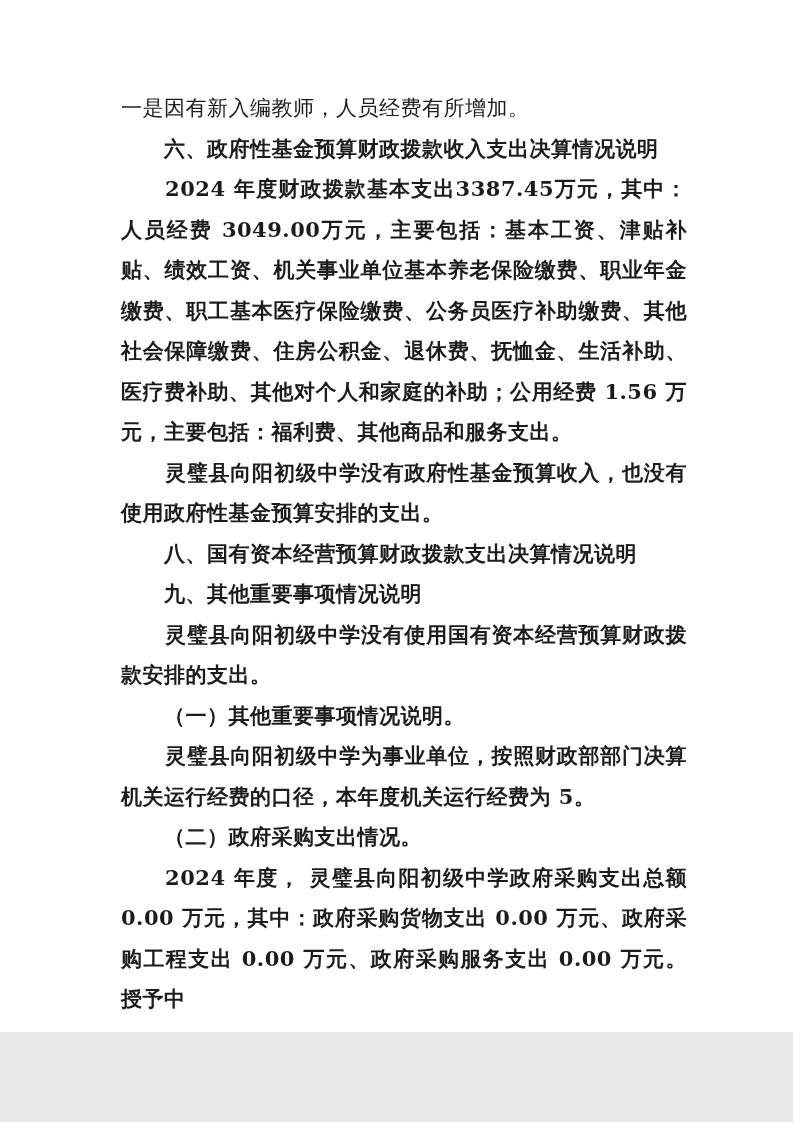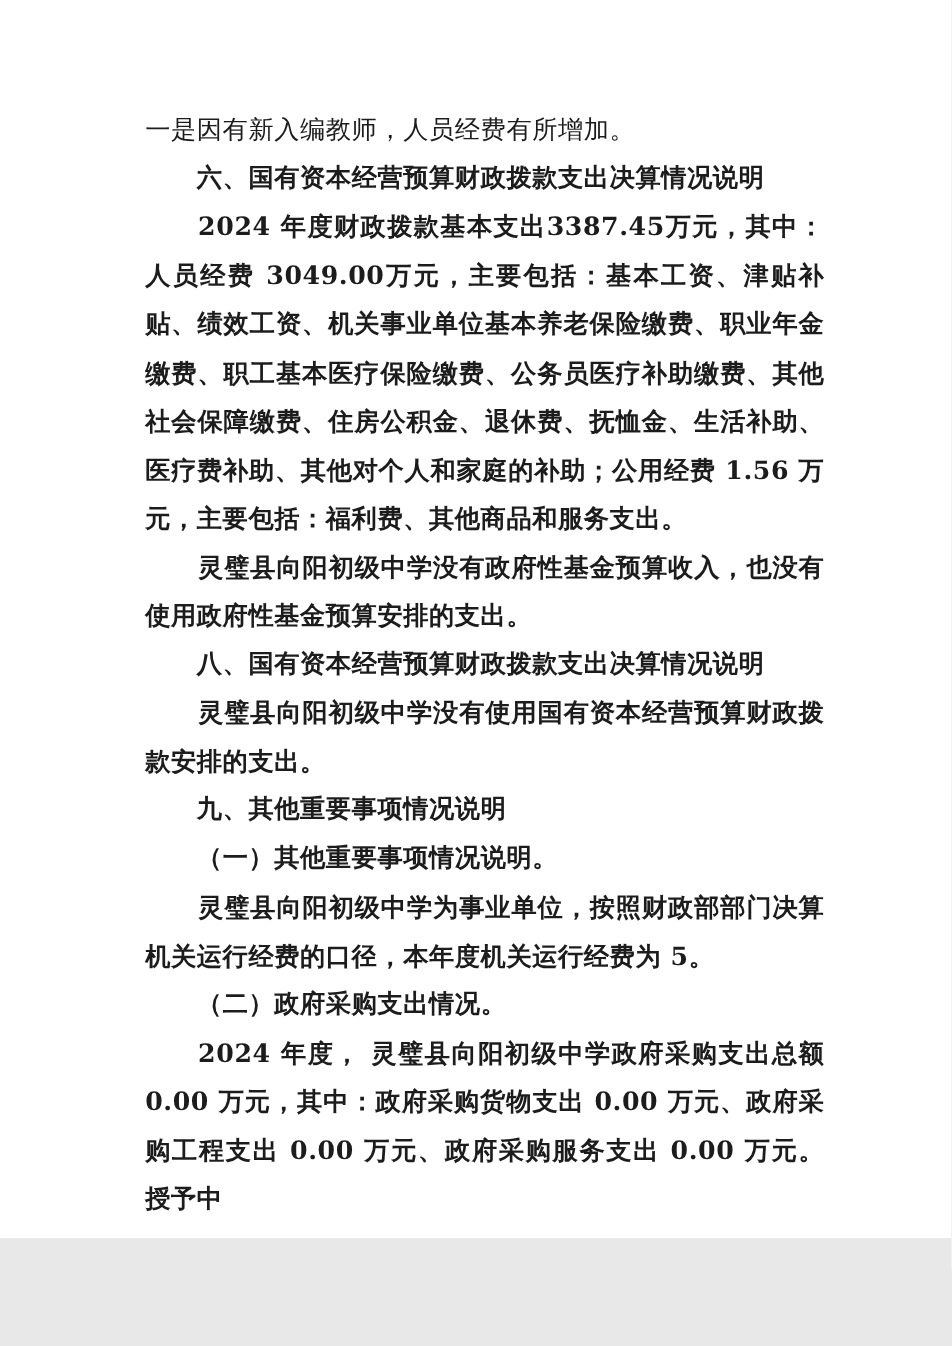--- a/index.html
+++ b/index.html
@@ -55,32 +55,32 @@
   }
 </style>
 </head>
 <body>
 
 <div class="page">
   <div class="content">
 
     <p class="block para-cont">一是因有新入编教师，人员经费有所增加。</p>
 
-    <p class="block heading">六、国有资本经营预算财政拨款支出决算情况说明</p>
+    <p class="block heading">六、政府性基金预算财政拨款收入支出决算情况说明</p>
 
     <p class="block para">2024 年度财政拨款基本支出3387.45万元，其中：人员经费 3049.00万元，主要包括：基本工资、津贴补贴、绩效工资、机关事业单位基本养老保险缴费、职业年金缴费、职工基本医疗保险缴费、公务员医疗补助缴费、其他社会保障缴费、住房公积金、退休费、抚恤金、生活补助、医疗费补助、其他对个人和家庭的补助；公用经费 1.56 万元，主要包括：福利费、其他商品和服务支出。</p>
 
 
     <p class="block para">灵璧县向阳初级中学没有政府性基金预算收入，也没有使用政府性基金预算安排的支出。</p>
 
     <p class="block heading">八、国有资本经营预算财政拨款支出决算情况说明</p>
 
+    <p class="block heading">九、其他重要事项情况说明</p>
+
     <p class="block para">灵璧县向阳初级中学没有使用国有资本经营预算财政拨款安排的支出。</p>
-
-    <p class="block heading">九、其他重要事项情况说明</p>
 
     <p class="block heading">（一）其他重要事项情况说明。</p>
 
     <p class="block para">灵璧县向阳初级中学为事业单位，按照财政部部门决算机关运行经费的口径，本年度机关运行经费为 5。</p>
 
     <p class="block heading">（二）政府采购支出情况。</p>
 
     <p class="block para">2024 年度， 灵璧县向阳初级中学政府采购支出总额 0.00 万元，其中：政府采购货物支出 0.00 万元、政府采购工程支出 0.00 万元、政府采购服务支出 0.00 万元。授予中</p>
 
   </div>

